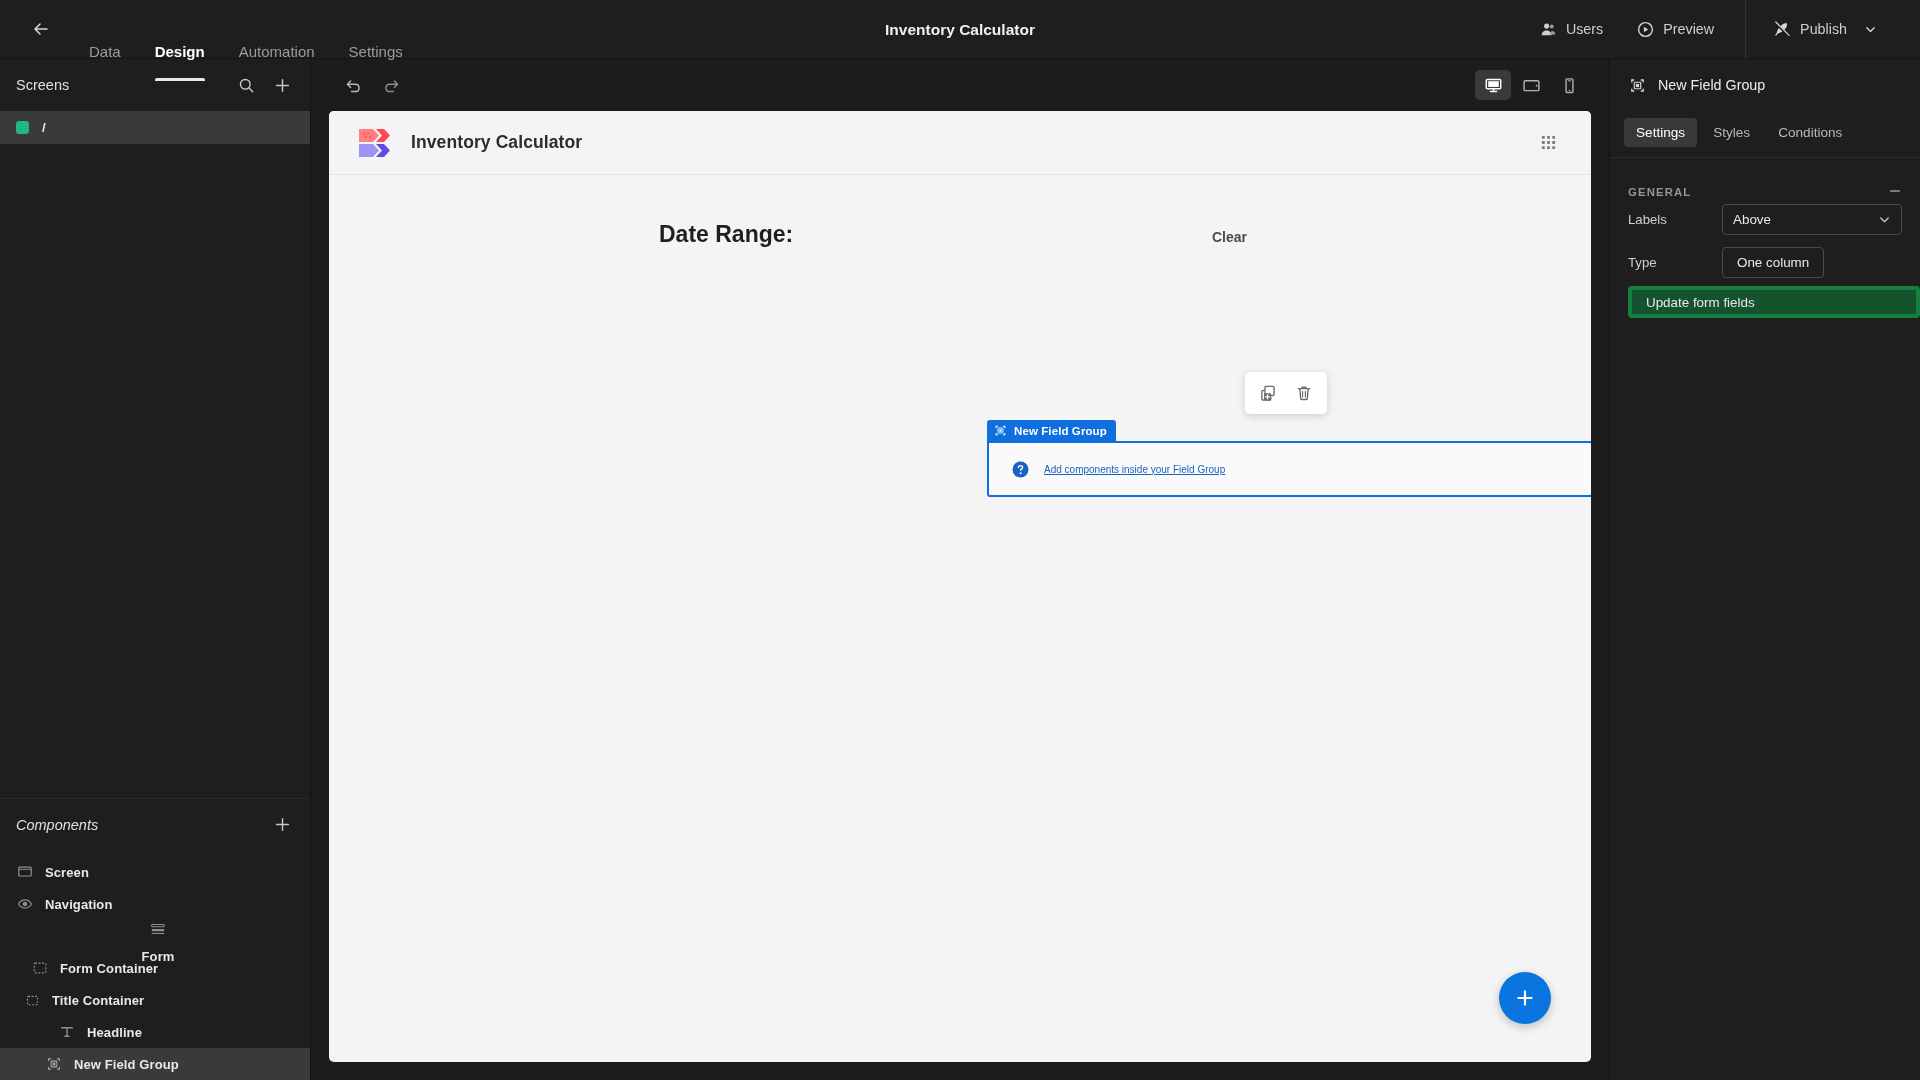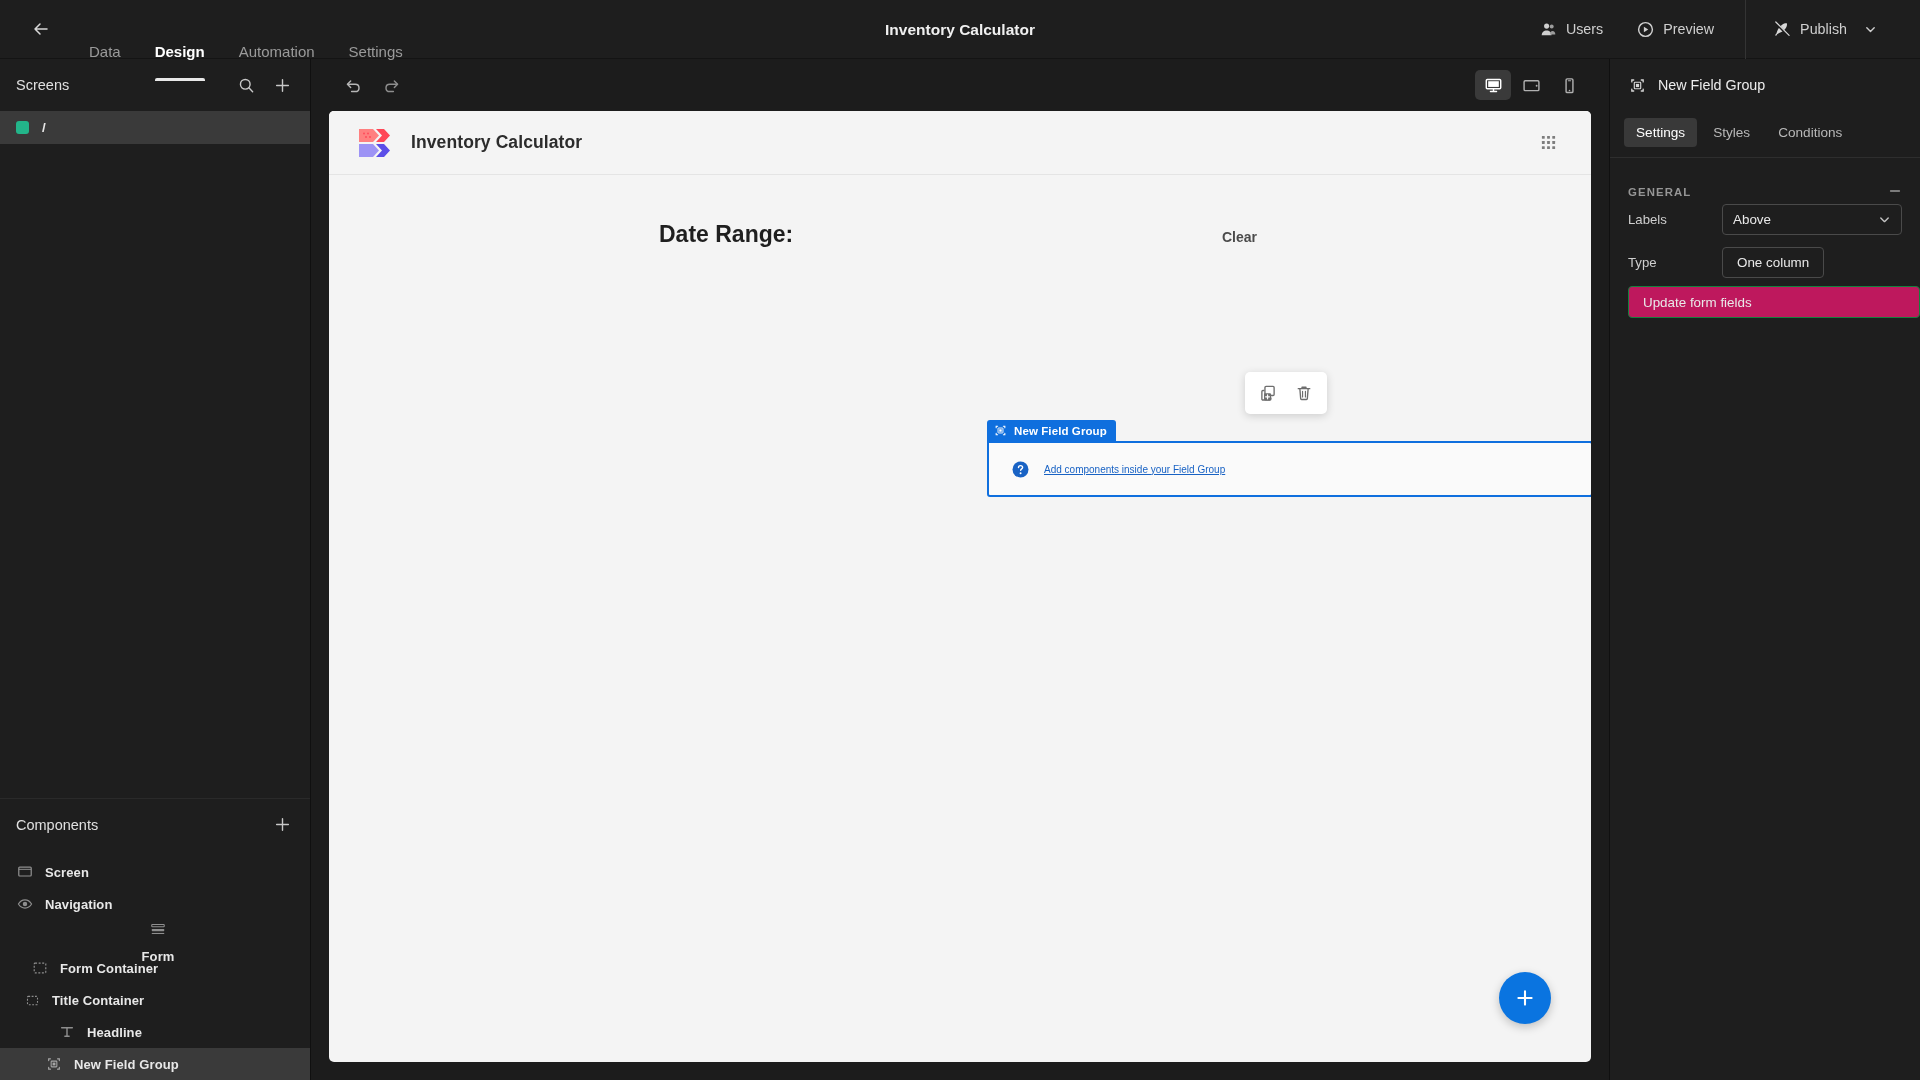--- a/index.html
+++ b/index.html
@@ -75,21 +75,21 @@
   .screen-dot { width:13px; height:13px; border-radius:3px; background:#23b58a; flex:0 0 13px; }
   .screen-label { font-size:13.5px; color:#e6e6e6; font-weight:700; }
 
   .leftpanel-gap { flex:1 1 auto; min-height:90px; }
 
   .components-sec { flex:0 0 auto; }
   .comp-head {
     height:52px; display:flex; align-items:center; padding:0 16px;
     border-top:1px solid #2a2a2a;
   }
-  .comp-head .ph-title { font-size:14.5px; color:#e0e0e0; }
+  .comp-head .ph-title { font-size:14.5px; color:#e0e0e0;font-style:italic; }
   .tree { padding-top:6px; }
   .tree-row {
     height:32px; display:flex; align-items:center; gap:11px; cursor:pointer;
     padding-right:10px;
   }
   .tree-row.selected { background:#3a3a3a; }
   .tree-icon {
     width:18px; height:18px; flex:0 0 18px; display:flex; align-items:center; justify-content:center;
     color:#8e8e8e;
   }
@@ -121,21 +121,21 @@
     height:64px; flex:0 0 64px; background:#f4f4f4; display:flex; align-items:center;
     padding:0 28px; gap:16px; border-bottom:1px solid #e4e4e4;
   }
   .logo { width:38px; height:32px; position:relative; flex:0 0 38px; }
   .app-nav-title { font-size:17.5px; font-weight:700; color:#2c2c2c; letter-spacing:.1px; }
   .app-nav-grid { margin-left:auto; cursor:pointer; padding:6px; border-radius:4px; }
 
   .canvas-body { flex:1 1 auto; position:relative; }
 
   .form-row {
-    position:absolute; left:330px; right:330px; top:47px;
+    position:absolute; left:330px; right:340px; top:47px;
     display:flex; align-items:flex-start; justify-content:space-between;text-align:center;
   }
   .headline { font-size:23px; font-weight:700; color:#1f1f1f; line-height:1.1; }
   .clear-btn {
     font-size:14px; font-weight:700; color:#4b4b4b; cursor:pointer;
     margin-top:5px; padding:2px 4px; border-radius:3px;
   }
 
   
   .float-tools {
@@ -205,22 +205,22 @@
     background:#1e1e1e; display:flex; align-items:center; padding:0 10px;
     font-size:13.4px; color:#e9e9e9; cursor:pointer;
   }
   .select-ctl .sc-chev { margin-left:auto; color:#c4c4c4; }
   .btn-ctl {
     height:31px; border:1px solid #4a4a4a; border-radius:4px; background:#1e1e1e;
     display:inline-flex; align-items:center; padding:0 14px;
     font-size:13.4px; color:#e9e9e9; cursor:pointer;
   }
   .update-btn {
-    margin:2px 0 0 18px; height:32px; border:1px solid #15803d; border-radius:4px;
-    background:#be185d; display:inline-flex; align-items:center; padding:0 14px;
+    margin:2px 0 0 18px; height:32px; border:4px solid #15803d; border-radius:4px;
+    background:#14532d; display:inline-flex; align-items:center; padding:0 14px;
     font-size:13.4px; color:#e9e9e9; cursor:pointer;
   }
 
   svg { display:block; }
 </style>
 </head>
 <body>
 
 <div class="app">
 

